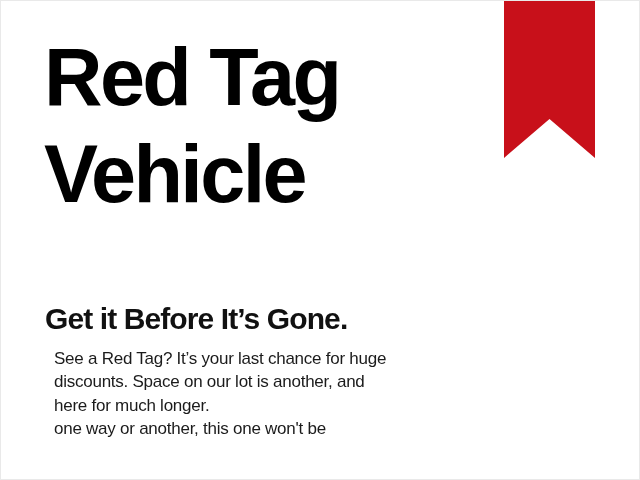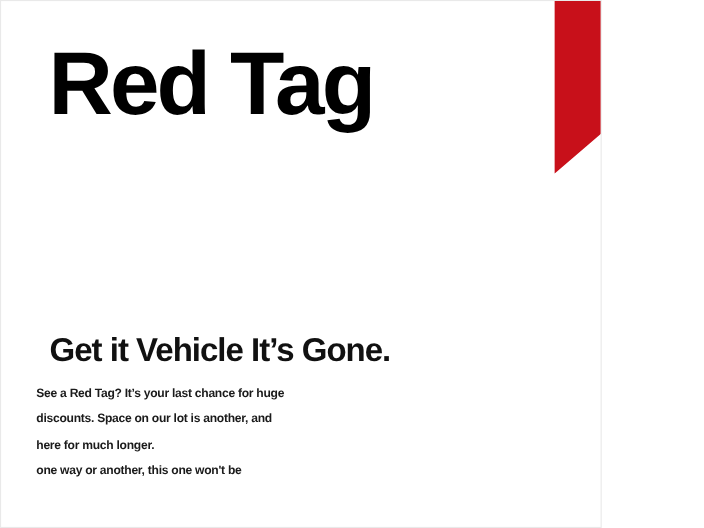--- a/index.html
+++ b/index.html
@@ -7,21 +7,21 @@
     padding: 0;
     background: #ffffff;
   }
   body {
     font-family: "Liberation Sans", sans-serif;
     -webkit-font-smoothing: antialiased;
   }
 
   .ad-canvas {
     position: relative;
-    width: 547px;
+    width: 640px;
     height: 480px;
     background: #ffffff;
     box-sizing: border-box;
     border: 1px solid #e9e9e9;
     overflow: hidden;
   }
 
   
   .ribbon-mark {
     position: absolute;
@@ -66,28 +66,28 @@
     font-weight: 700;
     font-size: 30px;
     line-height: 34px;
     letter-spacing: -0.9px;
     white-space: nowrap;
   }
 
   
   .body-copy {
     position: absolute;
-    left: 32px;
+    left: 53px;
     top: 346px;
     width: 360px;
     margin: 0;
     color: #1b1b1b;
     font-family: "Liberation Sans", sans-serif;
-    font-weight: 700;
-    font-size: 11px;
+    font-weight: 400;
+    font-size: 17px;
     line-height: 23.4px;
     letter-spacing: -0.25px;
   }
   .body-copy .body-line {
     display: block;
     white-space: nowrap;
   }
 </style>
 </head>
 <body>
@@ -95,23 +95,24 @@
 <div class="ad-canvas">
 
   <div class="ribbon-mark">
     <svg viewBox="0 0 91 158" preserveAspectRatio="none" aria-hidden="true">
       <polygon points="0,0 91,0 91,158 45.5,119 0,158" fill="#c8101a"></polygon>
     </svg>
   </div>
 
   <h1 class="headline">
     <span class="hl-line">Red Tag</span>
+    <span class="hl-line">Vehicle</span>
   </h1>
 
-  <h2 class="subheading">Get it Vehicle It’s Gone.</h2>
+  <h2 class="subheading">Get it Before It’s Gone.</h2>
 
   <p class="body-copy">
     <span class="body-line">See a Red Tag? It’s your last chance for huge</span>
     <span class="body-line">discounts. Space on our lot is another, and</span>
     <span class="body-line">here for much longer.</span>
     <span class="body-line">one way or another, this one won't be</span>
   </p>
 
 </div>
 

